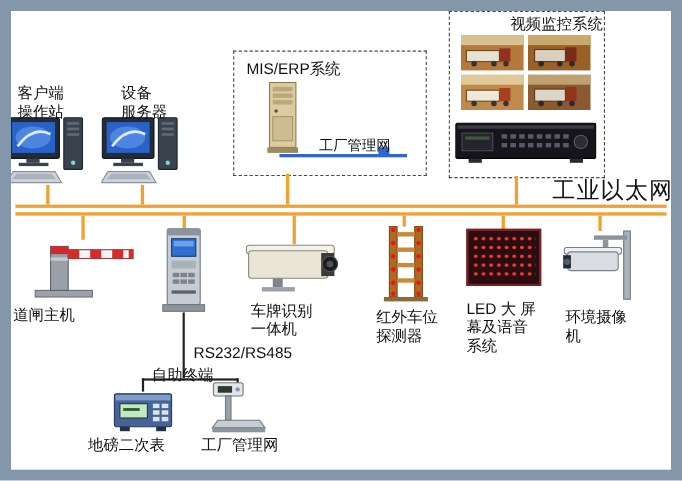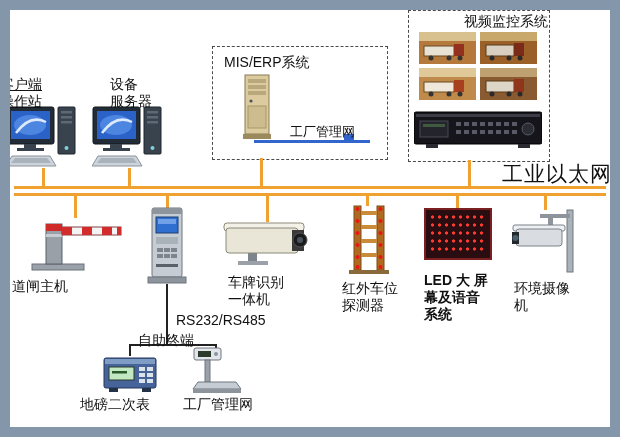--- a/index.html
+++ b/index.html
@@ -26,21 +26,21 @@
     position:absolute;inset:3px;
     background-image:radial-gradient(circle,#ff3a2e 1.3px,rgba(255,58,46,0) 1.9px);
     background-size:7px 8px;
   }
 </style>
 </head>
 <body>
 
 <div id="stage">
 
-  <div class="lbl" style="left:0;top:76px;text-decoration:underline;">客户端
+  <div class="lbl" style="left:16px;top:76px;">客户端
 操作站</div>
   <div class="icon" style="left:6px;top:106px;">
     <svg width="74" height="64" viewBox="0 0 74 64">
       <rect x="52" y="1" width="17" height="47" rx="1" fill="#39434e" stroke="#1e262e"></rect>
       <rect x="55" y="5" width="11" height="2.5" fill="#5d6974"></rect>
       <rect x="55" y="10" width="11" height="2.5" fill="#5d6974"></rect>
       <rect x="55" y="15" width="11" height="2.5" fill="#5d6974"></rect>
       <circle cx="60.5" cy="42" r="2" fill="#7fd0d8"></circle>
       <rect x="1" y="1" width="47" height="37" rx="2" fill="#222c36" stroke="#10161c"></rect>
       <rect x="5" y="5" width="39" height="28" fill="#2a62c8"></rect>
@@ -250,21 +250,21 @@
       <rect x="3" y="66" width="40" height="4" fill="#8a6a3a"></rect>
     </svg>
   </div>
   <div class="lbl" style="left:342px;top:280px;">红外车位
 探测器</div>
 
   <div class="vline" style="left:456px;top:196px;height:14px;"></div>
   <div class="led-board" style="left:424px;top:208px;width:68px;height:52px;">
     <div class="led-dots"></div>
   </div>
-  <div class="lbl" style="left:424px;top:272px;font-weight:bold;">LED 大 屏
+  <div class="lbl" style="left:424px;top:272px;">LED 大 屏
 幕及语音
 系统</div>
 
   <div class="vline" style="left:544px;top:196px;height:14px;"></div>
   <div class="icon" style="left:510px;top:208px;">
     <svg width="70" height="68" viewBox="0 0 70 68">
       <rect x="57" y="2" width="6" height="62" fill="#aab2ba" stroke="#70777e"></rect>
       <rect x="30" y="6" width="30" height="4" fill="#8d949c"></rect>
       <rect x="38" y="10" width="5" height="10" fill="#8d949c"></rect>
       <rect x="3" y="17" width="52" height="6" rx="2" fill="#eef1f4" stroke="#7a8288"></rect>

